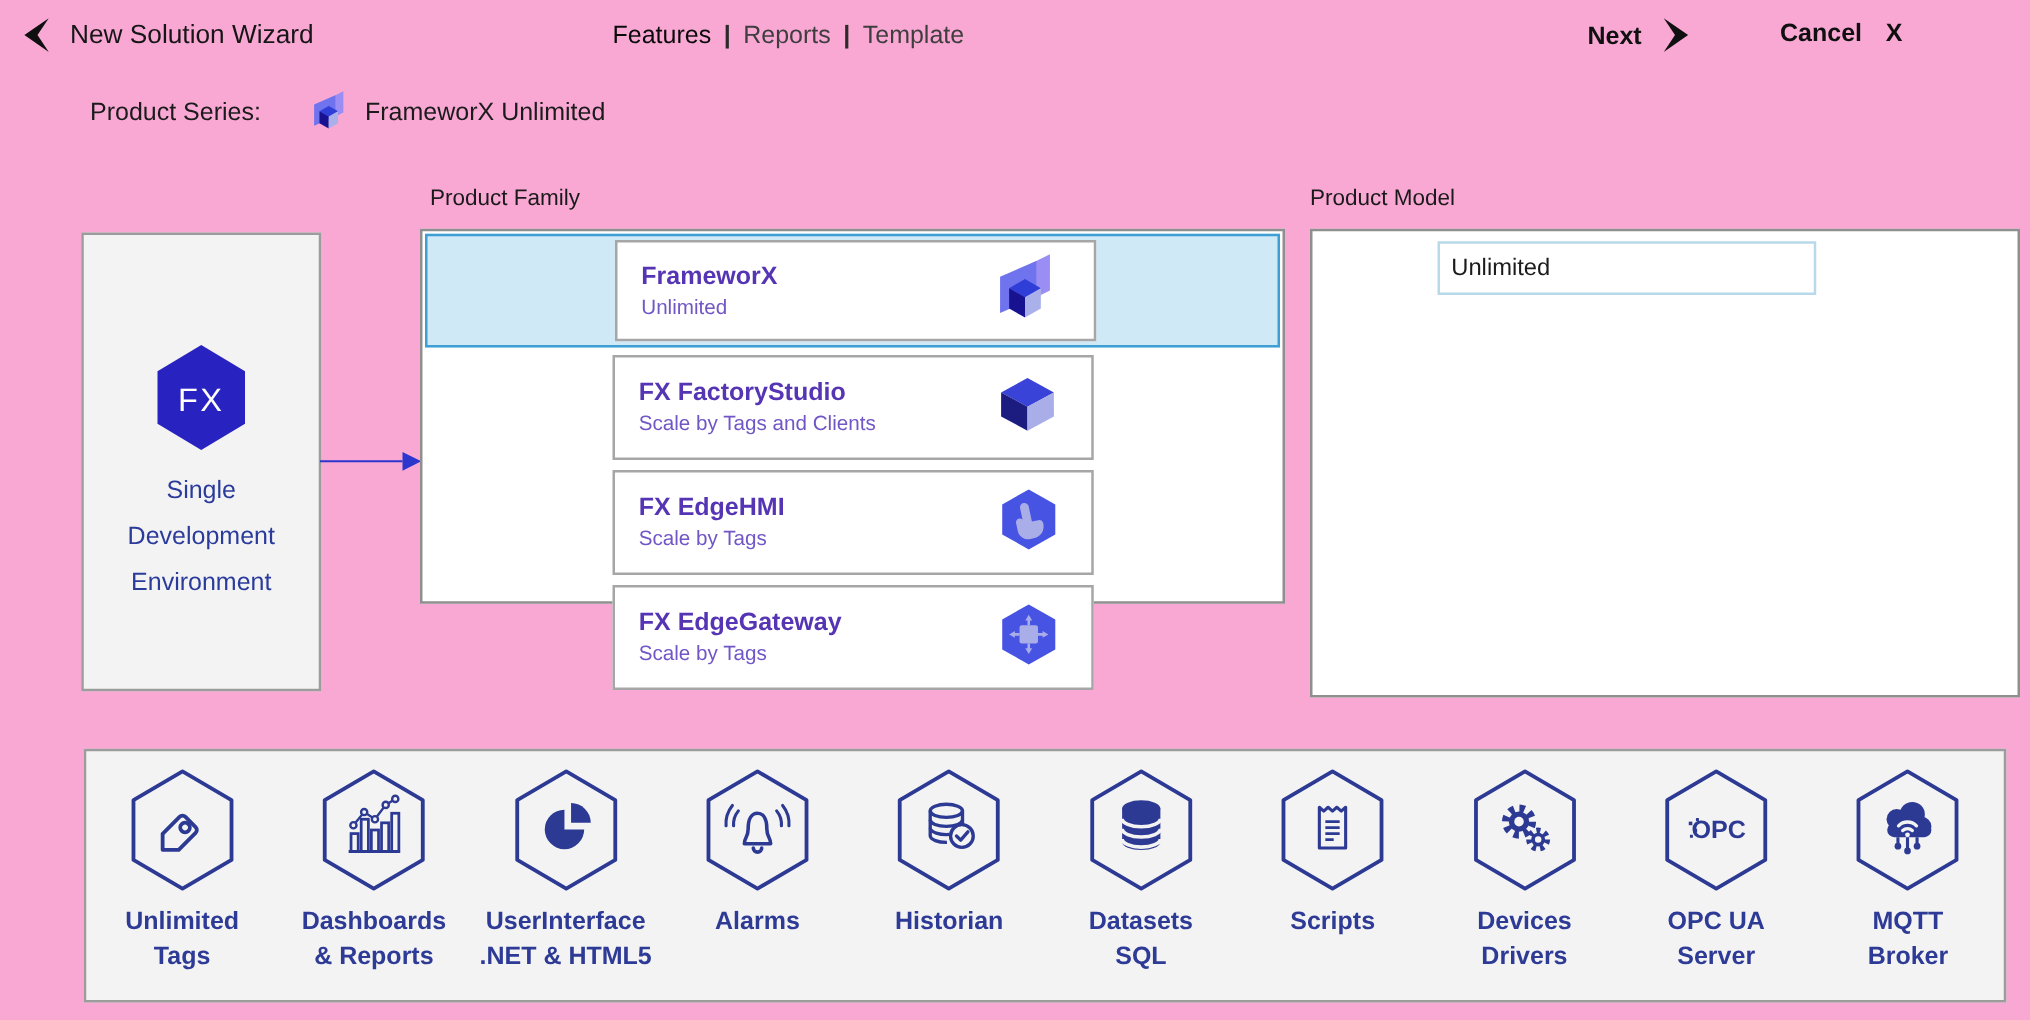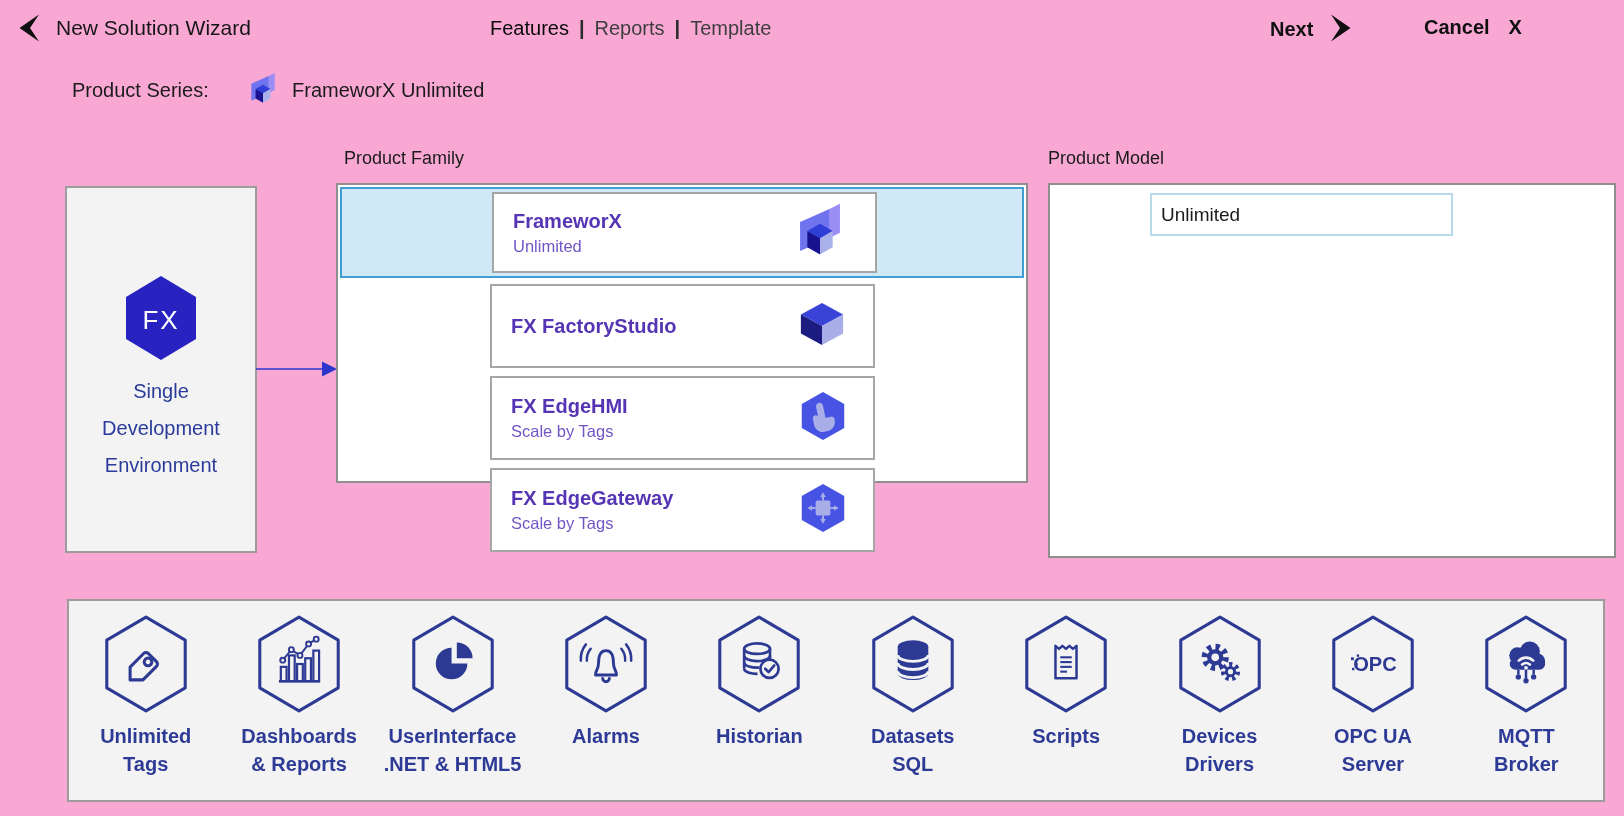--- a/index.html
+++ b/index.html
@@ -132,20 +132,21 @@
             <path d="M32 22 L46 30 L32 38 L18 30 Z" fill="#2f3ed6"></path>
             <path d="M18 30 L32 38 L32 56 L18 48 Z" fill="#191290"></path>
             <path d="M46 30 L32 38 L32 56 L46 48 Z" fill="#aab1ea"></path>
           </svg>
         </div>
       </div>
     </div>
 
     <div class="family-card" style="top:99px;">
       <div class="card-title">FX FactoryStudio</div>
+      <div class="card-sub">Scale by Tags and Clients</div>
       <div class="card-icon">
         <svg width="50" height="48" viewBox="0 0 52 50">
           <path d="M26 3 L48 15 L26 27 L4 15 Z" fill="#3a43d8"></path>
           <path d="M4 15 L26 27 L26 47 L4 35 Z" fill="#1c1c80"></path>
           <path d="M48 15 L26 27 L26 47 L48 35 Z" fill="#a9aee8"></path>
         </svg>
       </div>
     </div>
 
     <div class="family-card" style="top:191px;">

